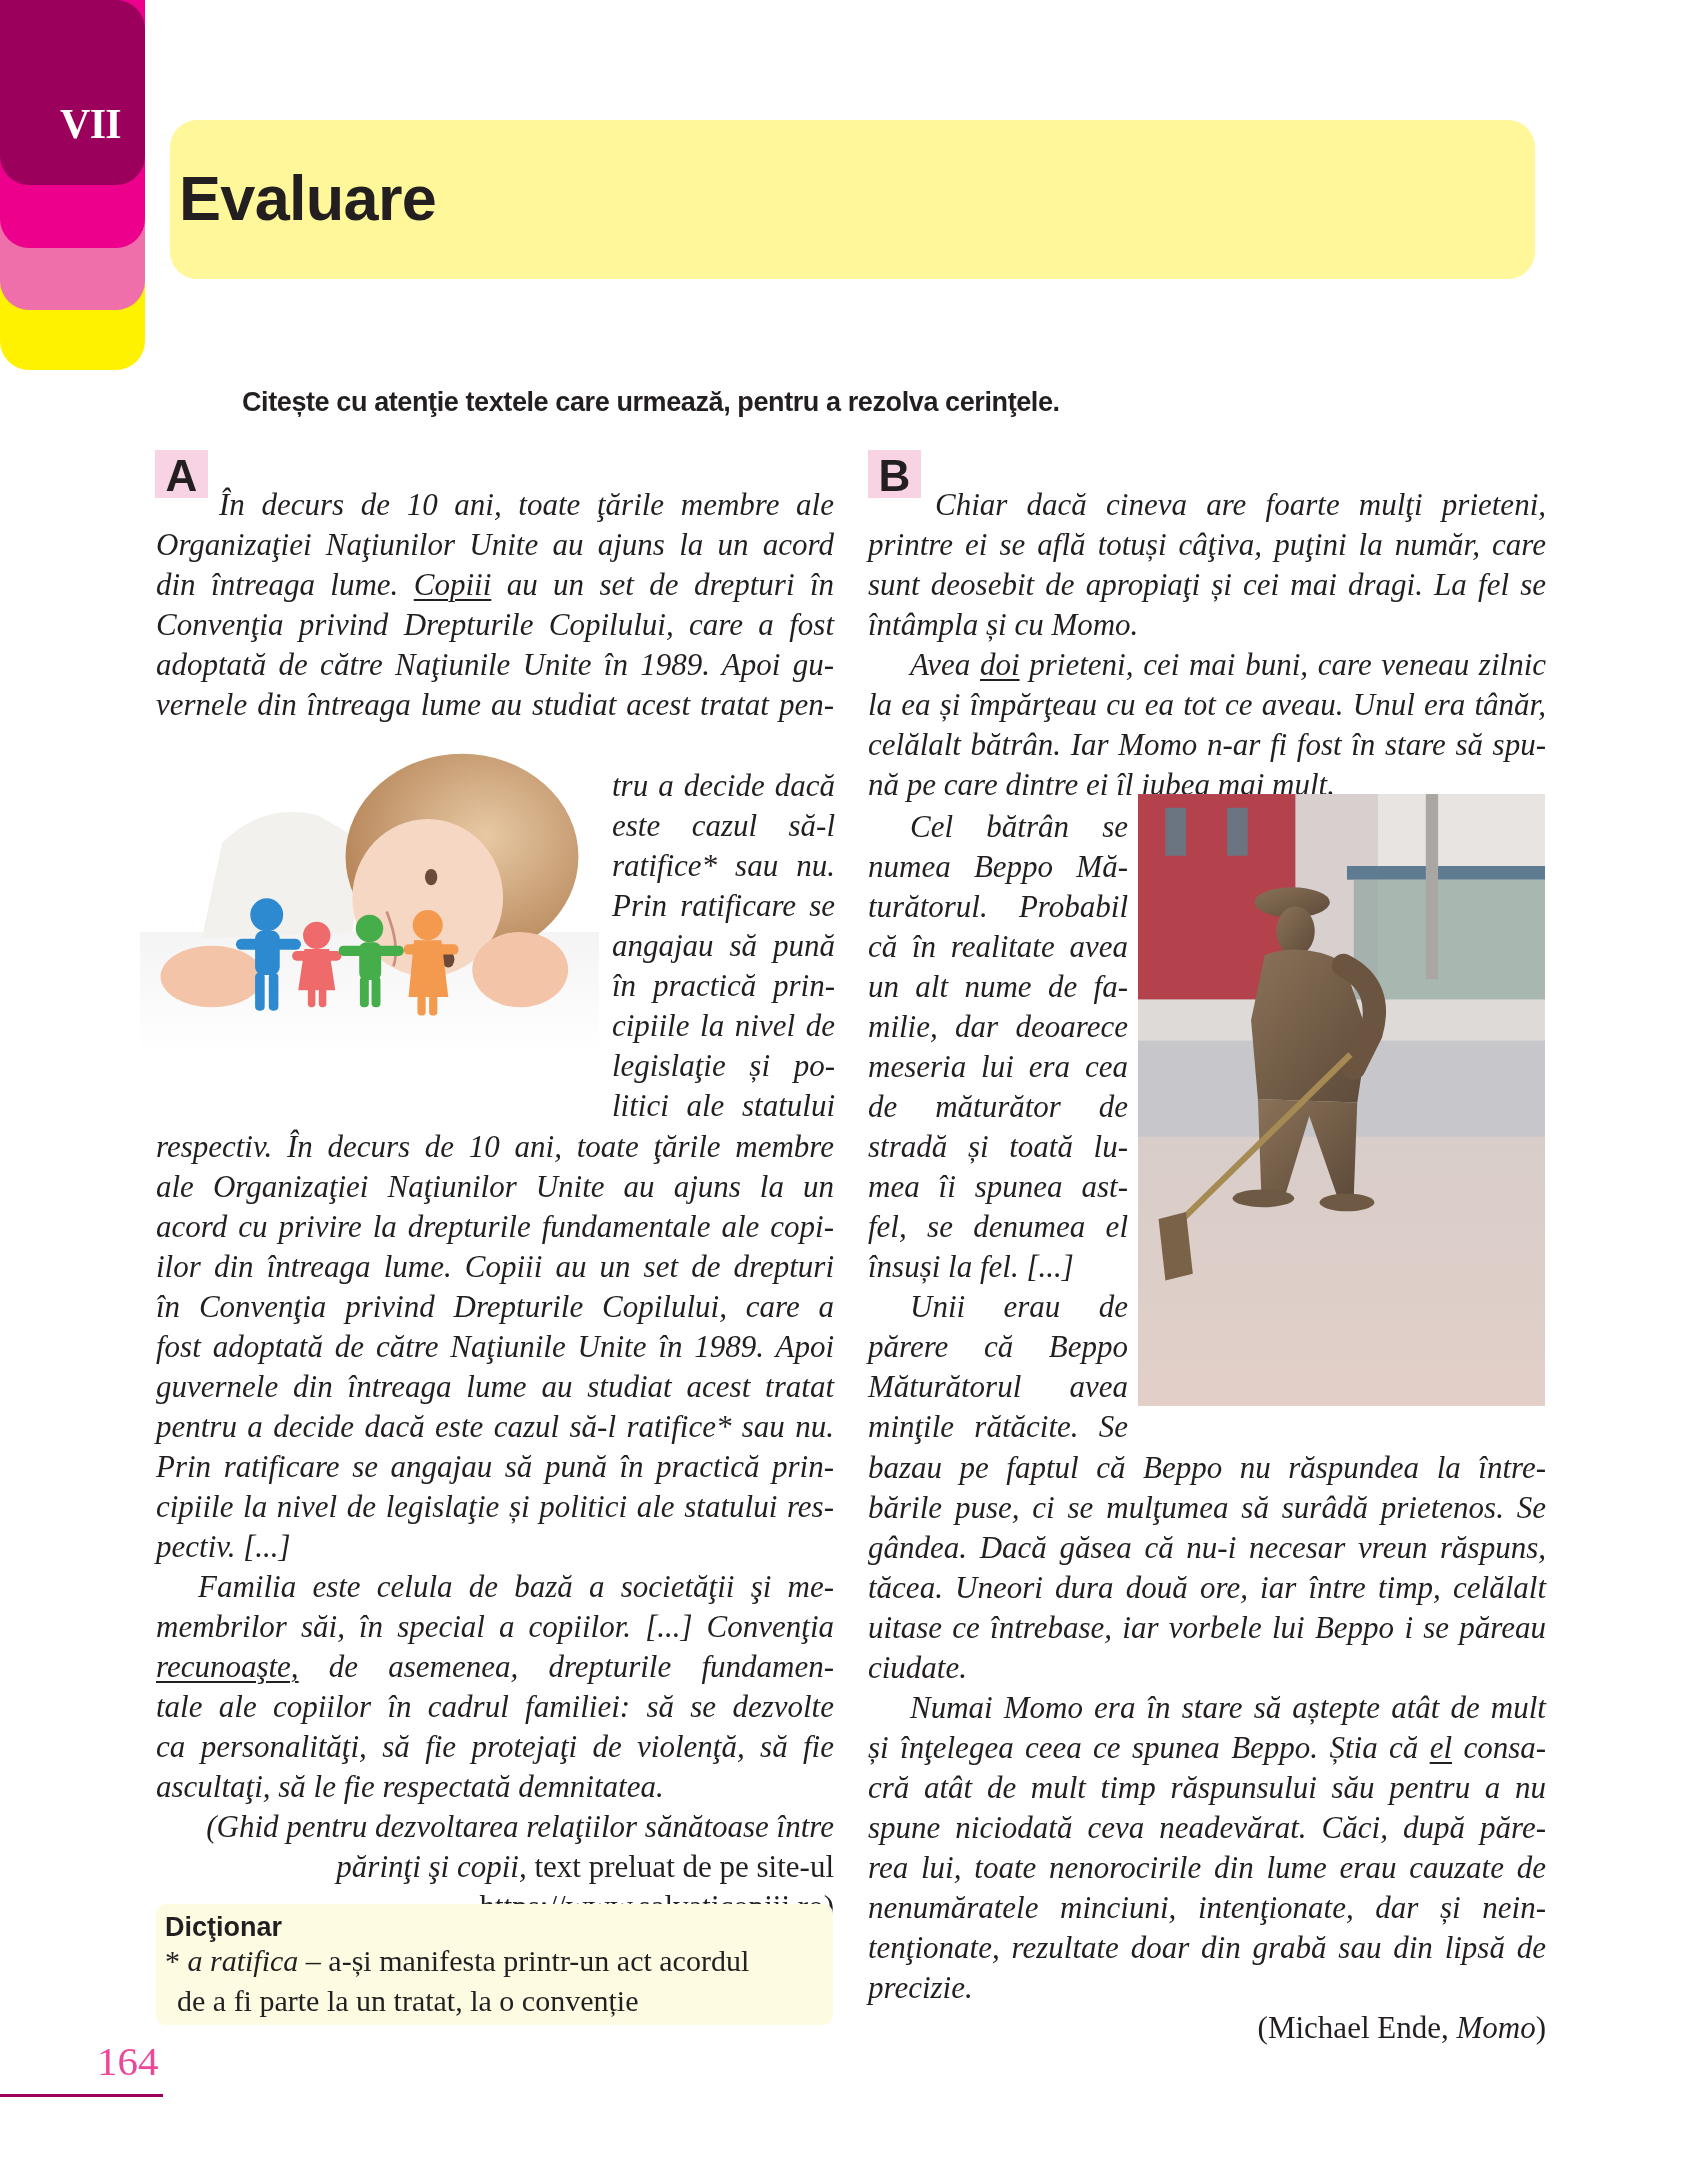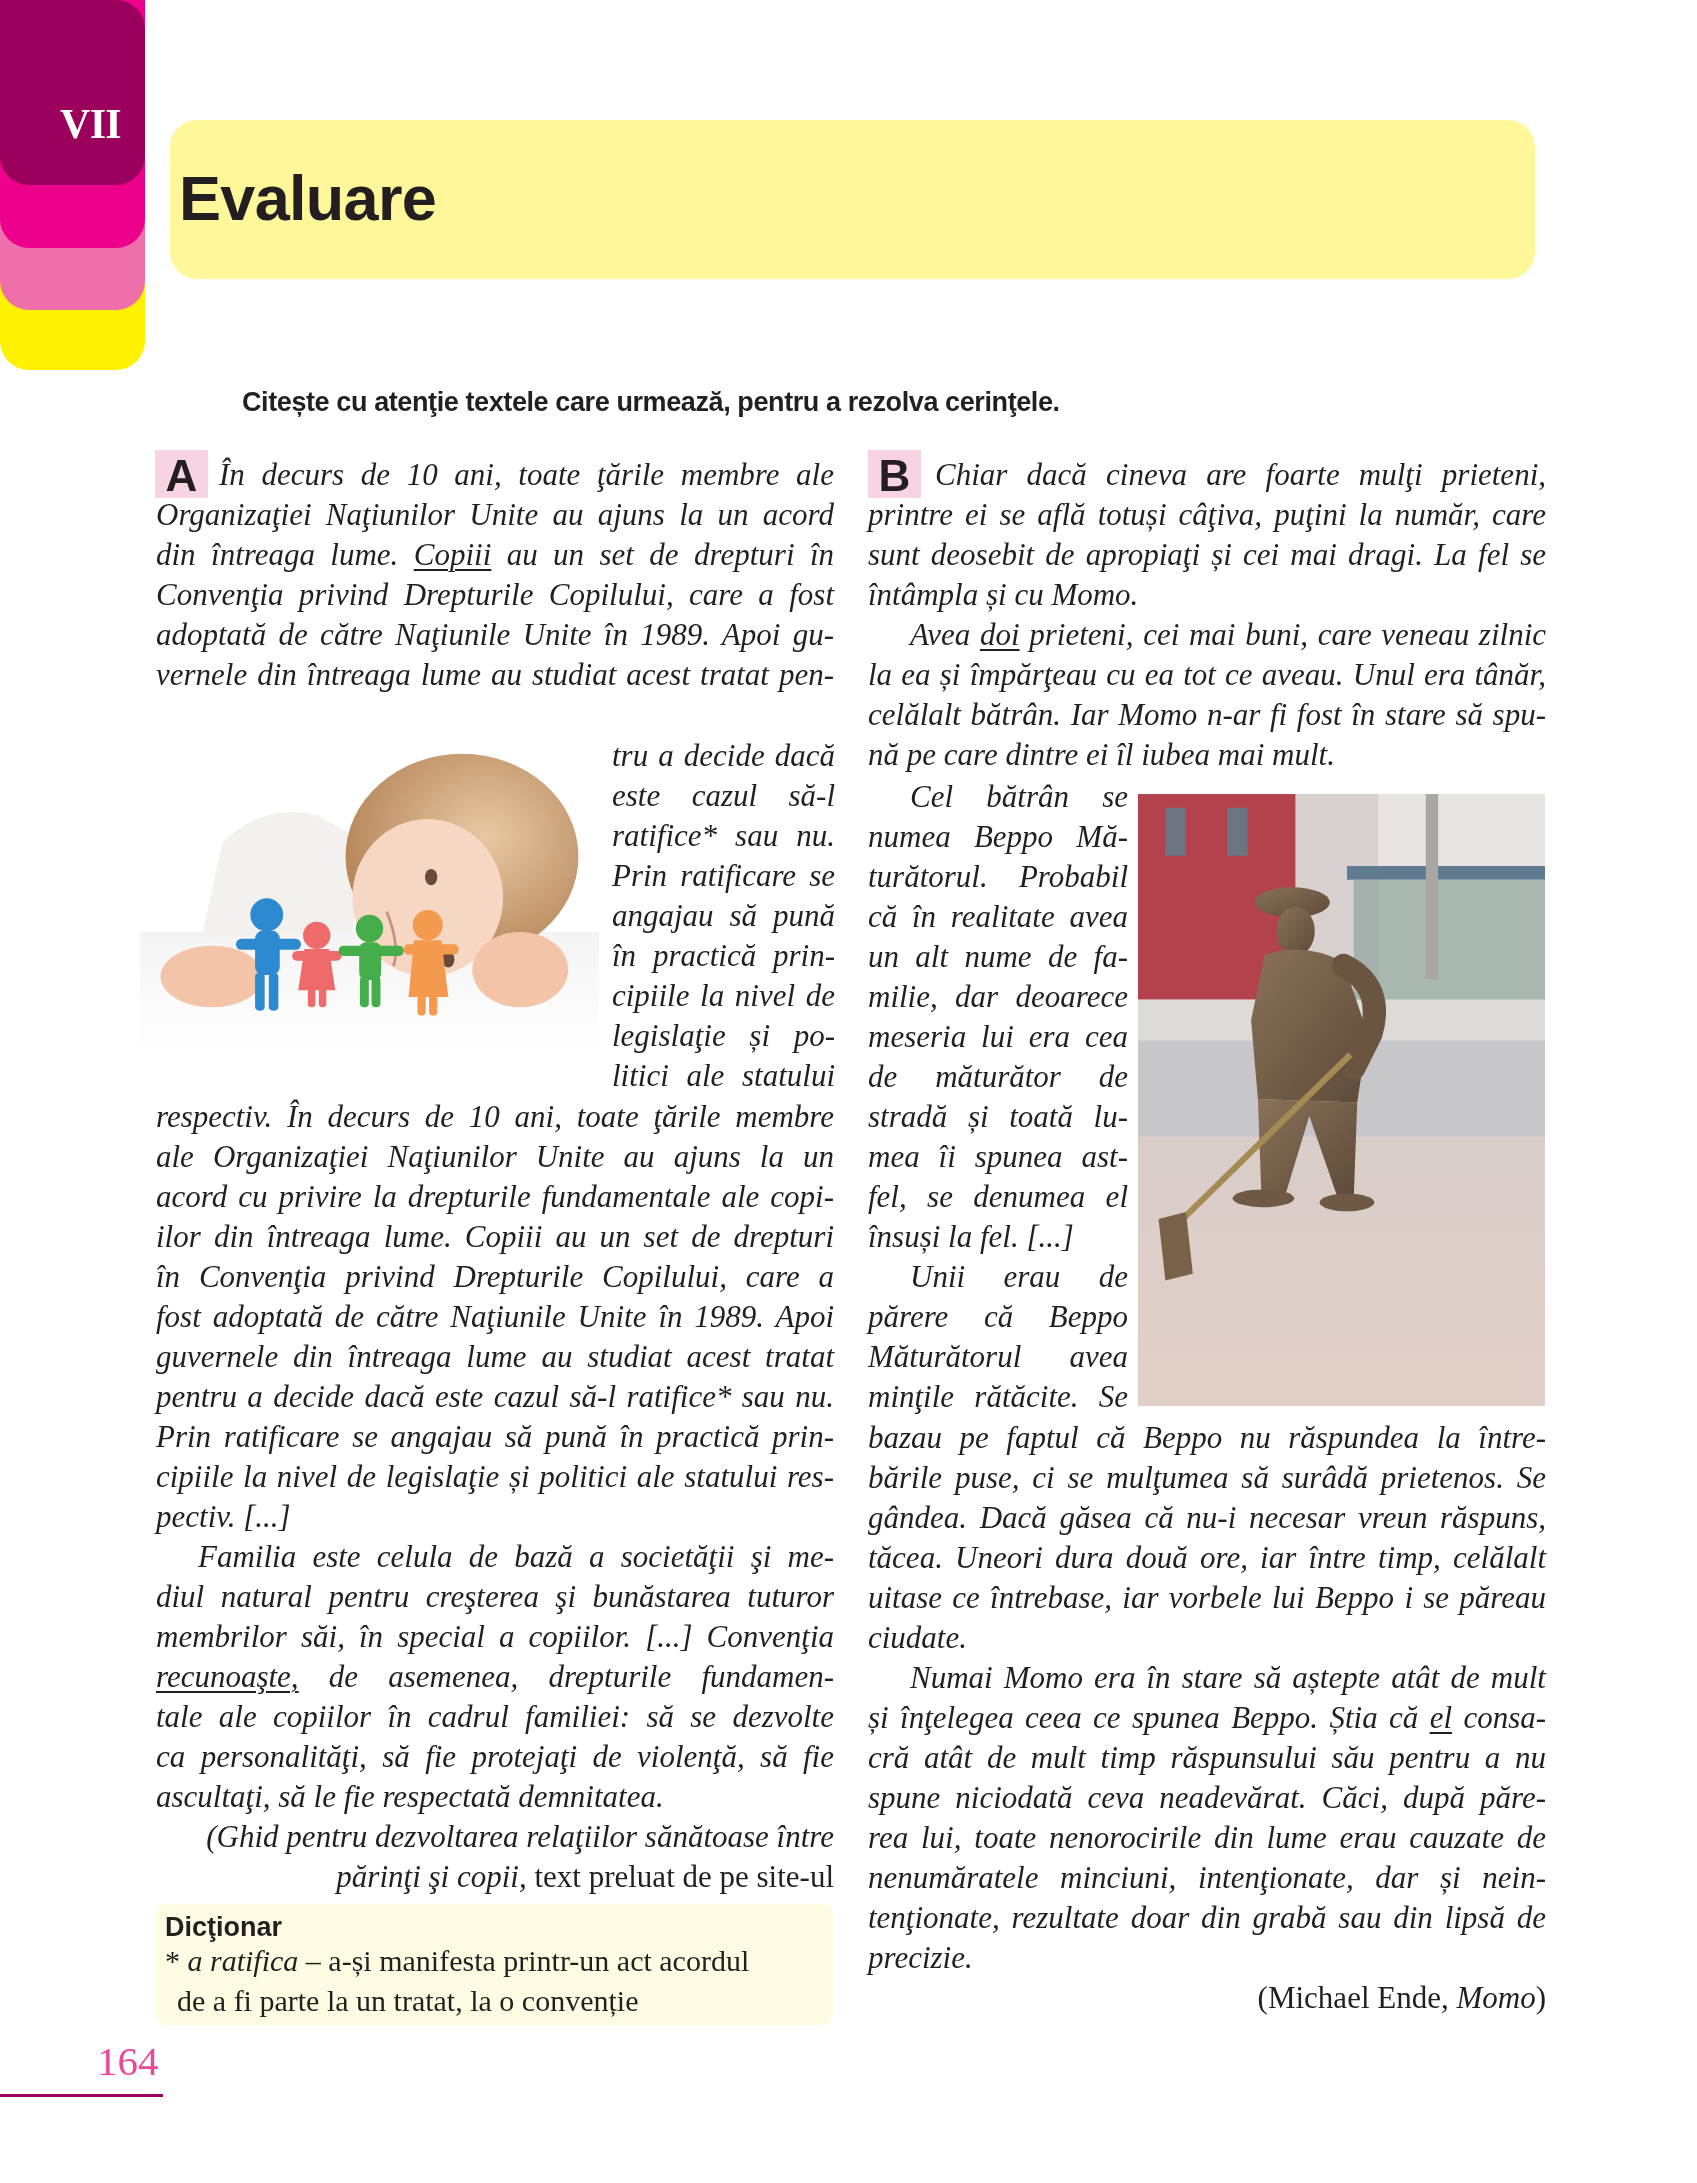--- a/index.html
+++ b/index.html
@@ -17,21 +17,21 @@
                  color:#ffffff; letter-spacing:-0.7px; }
 
   .title-box { position:absolute; left:170px; top:120px; width:1365px; height:159px;
                background:#fff799; border-radius:27px; }
   .title { position:absolute; left:179px; top:162px; font-family:"Liberation Sans", sans-serif;
            font-weight:bold; font-size:63px; color:#231f20; letter-spacing:-0.7px; }
 
   .instruction { position:absolute; left:196px; top:387px; font-family:"Liberation Sans", sans-serif;
                  font-weight:bold; font-size:27px; color:#231f20; letter-spacing:-0.4px;margin-left:46px; }
 
-  .col { position:absolute; font-style:italic; font-size:31px; line-height:40px; color:#231f20; }
+  .col { position:absolute; font-style:italic; font-size:31px; line-height:40px; color:#231f20;margin-top:30px; }
   .col .ln { display:block; white-space:nowrap; text-align:justify; text-align-last:justify; height:40px; }
   .col .ln.last { text-align-last:left; }
   .col .ln.right { text-align:right; text-align-last:right; }
   .col .ln.ind { padding-left:42px; }
   .upright { font-style:normal; }
   u { text-decoration:underline; text-underline-offset:4.1px; text-decoration-thickness:2.1px; }
 
   .badge { position:absolute; width:53px; height:48px; background:#f7d3e4;
            font-family:"Liberation Sans", sans-serif; font-weight:bold; font-size:44px;
            color:#231f20; text-align:center; line-height:51px; }
@@ -143,21 +143,20 @@
   <span class="ln">acord cu privire la drepturile fundamentale ale copi-</span>
   <span class="ln">ilor din întreaga lume. Copiii au un set de drepturi</span>
   <span class="ln">în Convenţia privind Drepturile Copilului, care a</span>
   <span class="ln">fost adoptată de către Naţiunile Unite în 1989. Apoi</span>
   <span class="ln">guvernele din întreaga lume au studiat acest tratat</span>
   <span class="ln">pentru a decide dacă este cazul să-l ratifice* sau nu.</span>
   <span class="ln">Prin ratificare se angajau să pună în practică prin-</span>
   <span class="ln">cipiile la nivel de legislaţie și politici ale statului res-</span>
   <span class="ln last">pectiv. [...]</span>
   <span class="ln ind">Familia este celula de bază a societăţii şi me-</span>
-  <span class="ln">diul natural pentru creşterea şi bunăstarea tuturor</span>
   <span class="ln">membrilor săi, în special a copiilor. [...] Convenţia</span>
   <span class="ln"><u>recunoaşte,</u> <span>de asemenea, drepturile fundamen-</span></span>
   <span class="ln">tale ale copiilor în cadrul familiei: să se dezvolte</span>
   <span class="ln">ca personalităţi, să fie protejaţi de violenţă, să fie</span>
   <span class="ln last">ascultaţi, să le fie respectată demnitatea.</span>
   <span class="ln right">(Ghid pentru dezvoltarea relaţiilor sănătoase între</span>
   <span class="ln right"><span>părinţi şi copii,</span><span class="upright"> text preluat de pe site-ul</span></span>
   <span class="ln right upright">https://www.salvaticopiii.ro)</span>
 </div>
 

